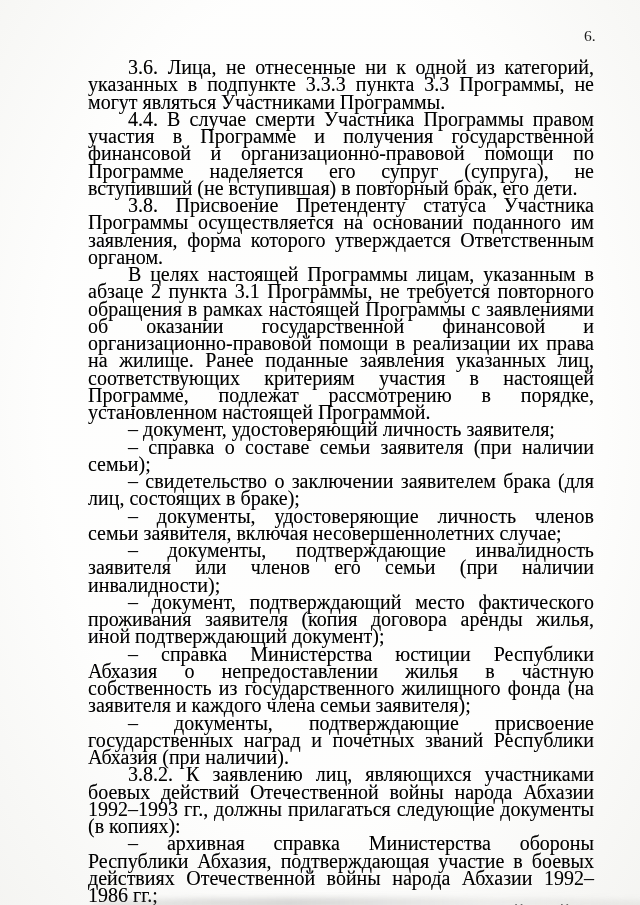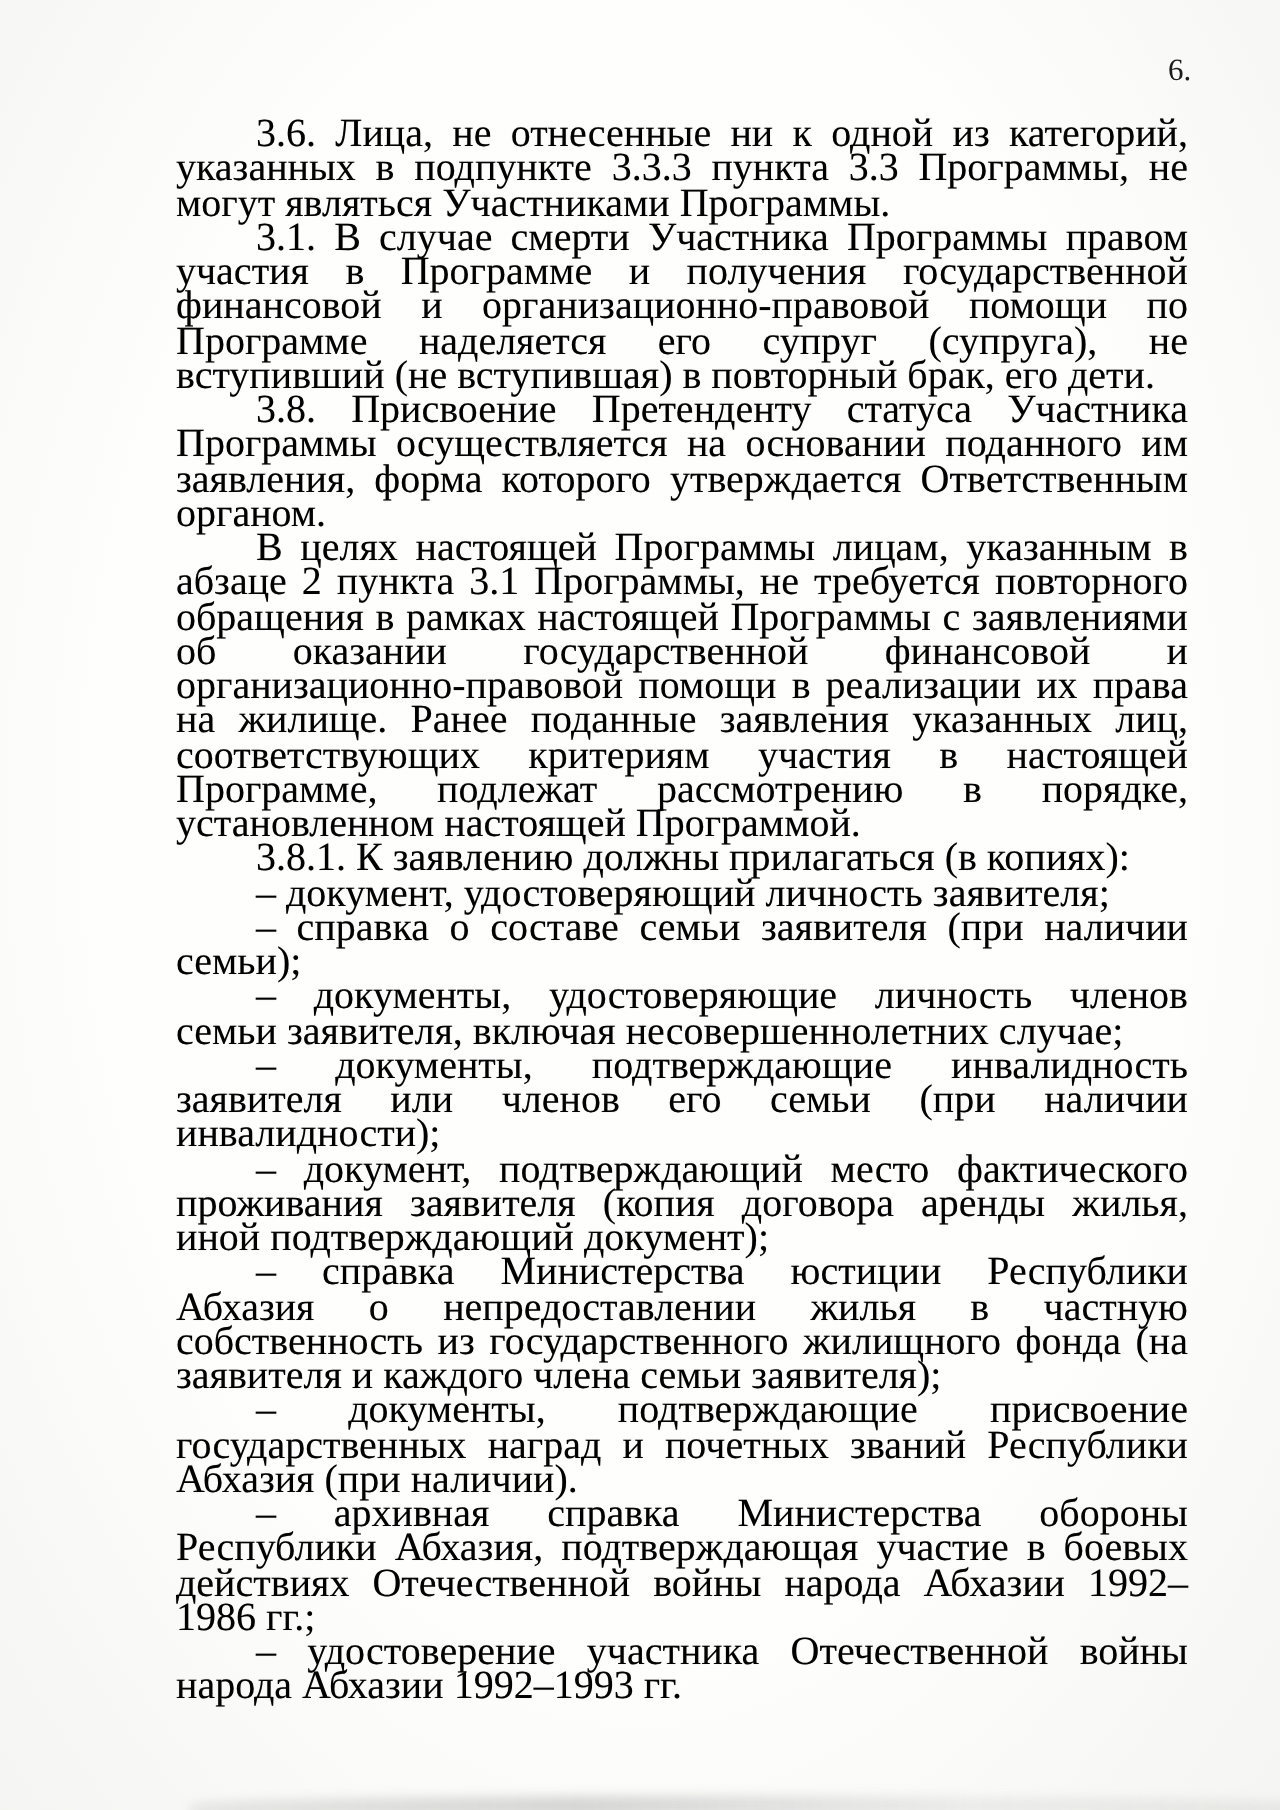--- a/index.html
+++ b/index.html
@@ -61,29 +61,30 @@
   }
 </style>
 </head>
 <body>
 
 <div class="page">
   <div class="page-number">6.</div>
 
   <div class="body-text" id="paragraphs">
       <p class="para">3.6. Лица, не отнесенные ни к одной из категорий, указанных в подпункте 3.3.3 пункта 3.3 Программы, не могут являться Участниками Программы.</p>
-      <p class="para">3.1. В случае смерти Участника Программы правом участия в Программе и получения государственной финансовой и организационно-правовой помощи по Программе наделяется его супруг (супруга), не вступивший (не вступившая) в повторный брак, его дети.</p>
+      <p class="para">4.4. В случае смерти Участника Программы правом участия в Программе и получения государственной финансовой и организационно-правовой помощи по Программе наделяется его супруг (супруга), не вступивший (не вступившая) в повторный брак, его дети.</p>
       <p class="para">3.8. Присвоение Претенденту статуса Участника Программы осуществляется на основании поданного им заявления, форма которого утверждается Ответственным органом.</p>
       <p class="para">В целях настоящей Программы лицам, указанным в абзаце 2 пункта 3.1 Программы, не требуется повторного обращения в рамках настоящей Программы с заявлениями об оказании государственной финансовой и организационно-правовой помощи в реализации их права на жилище. Ранее поданные заявления указанных лиц, соответствующих критериям участия в настоящей Программе, подлежат рассмотрению в порядке, установленном настоящей Программой.</p>
-      <p class="para">3.8.1. К заявлению должны прилагаться (в копиях):</p>
       <p class="para">– документ, удостоверяющий личность заявителя;</p>
       <p class="para">– справка о составе семьи заявителя (при наличии семьи);</p>
+      <p class="para">– свидетельство о заключении заявителем брака (для лиц, состоящих в браке);</p>
       <p class="para">– документы, удостоверяющие личность членов семьи заявителя, включая несовершеннолетних случае;</p>
       <p class="para">– документы, подтверждающие инвалидность заявителя или членов его семьи (при наличии инвалидности);</p>
       <p class="para">– документ, подтверждающий место фактического проживания заявителя (копия договора аренды жилья, иной подтверждающий документ);</p>
       <p class="para">– справка Министерства юстиции Республики Абхазия о непредоставлении жилья в частную собственность из государственного жилищного фонда (на заявителя и каждого члена семьи заявителя);</p>
       <p class="para">– документы, подтверждающие присвоение государственных наград и почетных званий Республики Абхазия (при наличии).</p>
+      <p class="para">3.8.2. К заявлению лиц, являющихся участниками боевых действий Отечественной войны народа Абхазии 1992–1993 гг., должны прилагаться следующие документы (в копиях):</p>
       <p class="para">– архивная справка Министерства обороны Республики Абхазия, подтверждающая участие в боевых действиях Отечественной войны народа Абхазии 1992–1986 гг.;</p>
       <p class="para">– удостоверение участника Отечественной войны народа Абхазии 1992–1993 гг.</p>
     </div>
 
   <div class="scan-artifact"></div>
 </div>
 
 </body></html>

